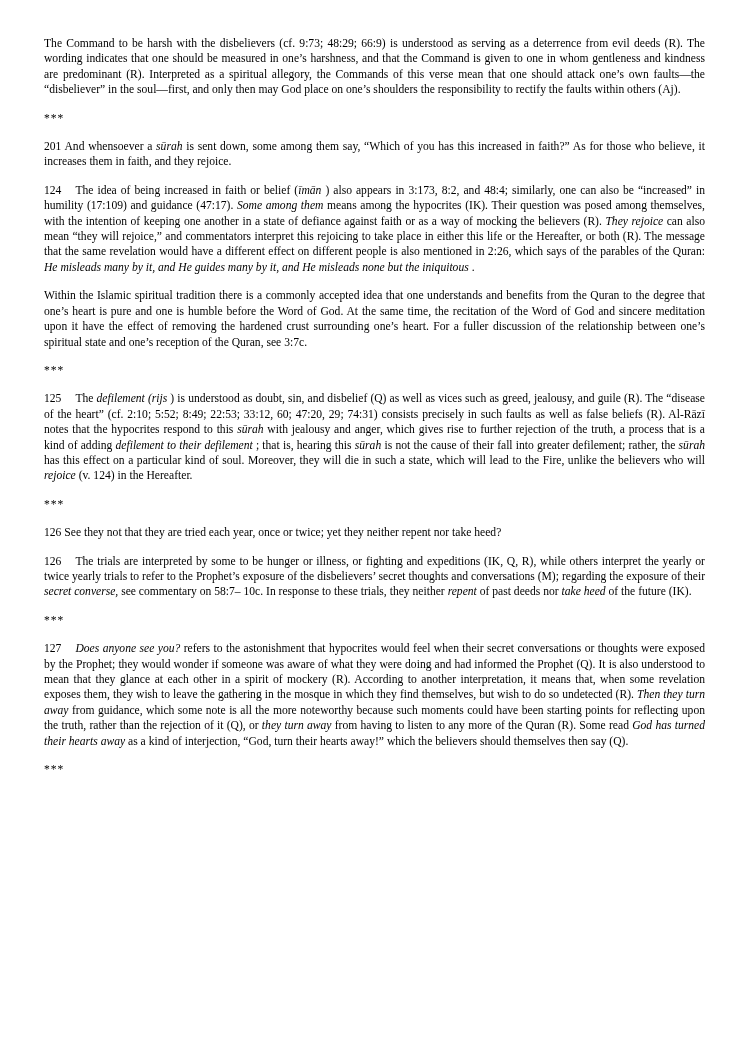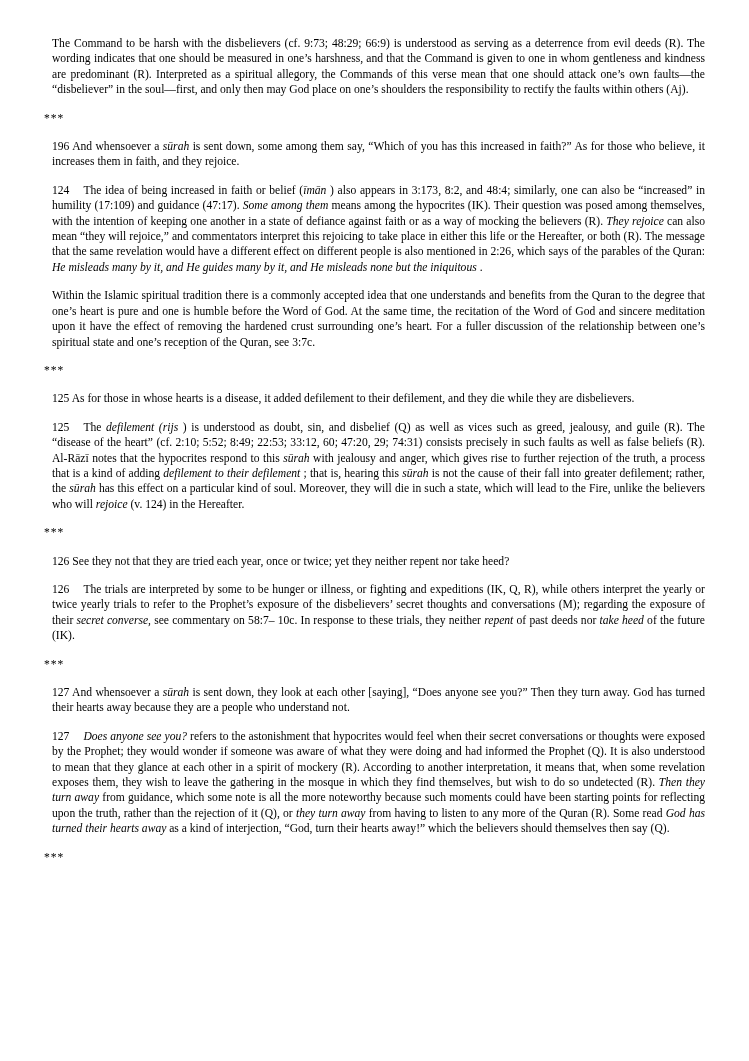--- a/index.html
+++ b/index.html
@@ -16,21 +16,21 @@
     min-height: 1061px;
     box-sizing: border-box;
     padding: 36px 44px 20px 44px;
     background: #ffffff;
     position: relative;
   }
   .block {
     font-size: 11.6px;
     line-height: 1.33;
     text-align: justify;
-    margin: 0 0 13px 8px;
+    margin: 0 0 13px 0;
   }
   .block.verse {
     margin-bottom: 13px;
   }
   .sep {
     font-size: 11.6px;
     line-height: 1.33;
     letter-spacing: 1px;
     margin: 0 0 13px 0;
     text-align: left;
@@ -41,27 +41,25 @@
   i, .it {
   }
 </style>
 </head>
 <body>
 
 <div class="page">
   <div id="content">
       <div class="block commentary"><span>The Command to be harsh with the disbelievers (cf. 9:73; 48:29; 66:9) is understood as serving as a deterrence from evil deeds (R). The wording indicates that one should be measured in one’s harshness, and that the Command is given to one in whom gentleness and kindness are predominant (R). Interpreted as a spiritual allegory, the Commands of this verse mean that one should attack one’s own faults—the “disbeliever” in the soul—first, and only then may God place on one’s shoulders the responsibility to rectify the faults within others (Aj).</span></div>
       <div class="sep">***</div>
-      <div class="block verse"><span>196 And whensoever a </span><i>sūrah</i><span> is sent down, some among them say, “Which of you has this increased in faith?” As for those who believe, it increases them in faith, and they rejoice.</span></div>
+      <div class="block verse"><span>201 And whensoever a </span><i>sūrah</i><span> is sent down, some among them say, “Which of you has this increased in faith?” As for those who believe, it increases them in faith, and they rejoice.</span></div>
       <div class="block commentary"><span class="num">124</span><span>The idea of being increased in faith or belief (</span><i>īmān</i><span> ) also appears in 3:173, 8:2, and 48:4; similarly, one can also be “increased” in humility (17:109) and guidance (47:17). </span><i>Some among them</i><span> means among the hypocrites (IK). Their question was posed among themselves, with the intention of keeping one another in a state of defiance against faith or as a way of mocking the believers (R). </span><i>They rejoice</i><span> can also mean “they will rejoice,” and commentators interpret this rejoicing to take place in either this life or the Hereafter, or both (R). The message that the same revelation would have a different effect on different people is also mentioned in 2:26, which says of the parables of the Quran: </span><i>He misleads many by it, and He guides many by it, and He misleads none but the iniquitous</i><span> .</span></div>
       <div class="block commentary"><span>Within the Islamic spiritual tradition there is a commonly accepted idea that one understands and benefits from the Quran to the degree that one’s heart is pure and one is humble before the Word of God. At the same time, the recitation of the Word of God and sincere meditation upon it have the effect of removing the hardened crust surrounding one’s heart. For a fuller discussion of the relationship between one’s spiritual state and one’s reception of the Quran, see 3:7c.</span></div>
       <div class="sep">***</div>
-      <div class="block verse"><span>125 As for those in whose hearts is a disease, it added defilement to their defilement, and they die while they are disbelievers.</span></div>
       <div class="block commentary"><span class="num">125</span><span>The </span><i>defilement (rijs</i><span> ) is understood as doubt, sin, and disbelief (Q) as well as vices such as greed, jealousy, and guile (R). The “disease of the heart” (cf. 2:10; 5:52; 8:49; 22:53; 33:12, 60; 47:20, 29; 74:31) consists precisely in such faults as well as false beliefs (R). Al-Rāzī notes that the hypocrites respond to this </span><i>sūrah</i><span> with jealousy and anger, which gives rise to further rejection of the truth, a process that is a kind of adding </span><i>defilement to their defilement</i><span> ; that is, hearing this </span><i>sūrah</i><span> is not the cause of their fall into greater defilement; rather, the </span><i>sūrah</i><span> has this effect on a particular kind of soul. Moreover, they will die in such a state, which will lead to the Fire, unlike the believers who will </span><i>rejoice</i><span> (v. 124) in the Hereafter.</span></div>
       <div class="sep">***</div>
       <div class="block verse"><span>126 See they not that they are tried each year, once or twice; yet they neither repent nor take heed?</span></div>
       <div class="block commentary"><span class="num">126</span><span>The trials are interpreted by some to be hunger or illness, or fighting and expeditions (IK, Q, R), while others interpret the yearly or twice yearly trials to refer to the Prophet’s exposure of the disbelievers’ secret thoughts and conversations (M); regarding the exposure of their </span><i>secret converse,</i><span> see commentary on 58:7– 10c. In response to these trials, they neither </span><i>repent</i><span> of past deeds nor </span><i>take heed</i><span> of the future (IK).</span></div>
       <div class="sep">***</div>
-      <div class="block verse"><span>127 And whensoever a </span><i>sūrah</i><span> is sent down, they look at each other [saying], “Does anyone see you?” Then they turn away. God has turned their hearts away because they are a people who understand not.</span></div>
       <div class="block commentary"><span class="num">127</span><i>Does anyone see you?</i><span> refers to the astonishment that hypocrites would feel when their secret conversations or thoughts were exposed by the Prophet; they would wonder if someone was aware of what they were doing and had informed the Prophet (Q). It is also understood to mean that they glance at each other in a spirit of mockery (R). According to another interpretation, it means that, when some revelation exposes them, they wish to leave the gathering in the mosque in which they find themselves, but wish to do so undetected (R). </span><i>Then they turn away</i><span> from guidance, which some note is all the more noteworthy because such moments could have been starting points for reflecting upon the truth, rather than the rejection of it (Q), or </span><i>they turn away</i><span> from having to listen to any more of the Quran (R). Some read </span><i>God has turned their hearts away</i><span> as a kind of interjection, “God, turn their hearts away!” which the believers should themselves then say (Q).</span></div>
       <div class="sep">***</div>
     </div>
 </div>
 
 </body></html>

